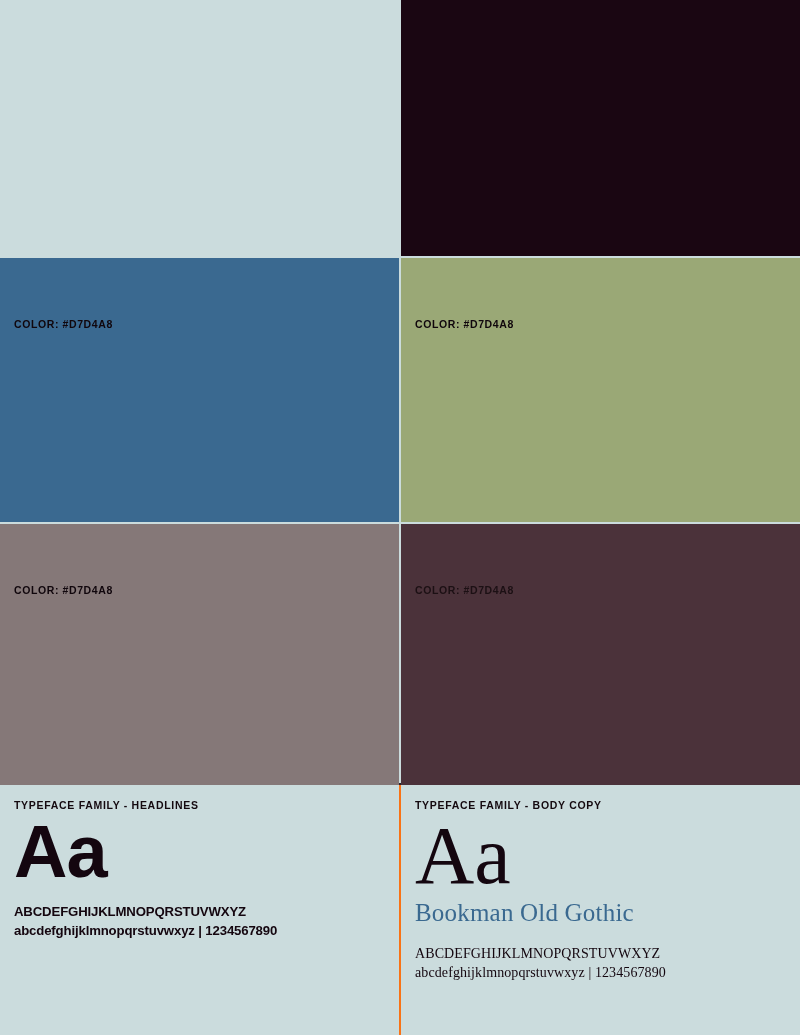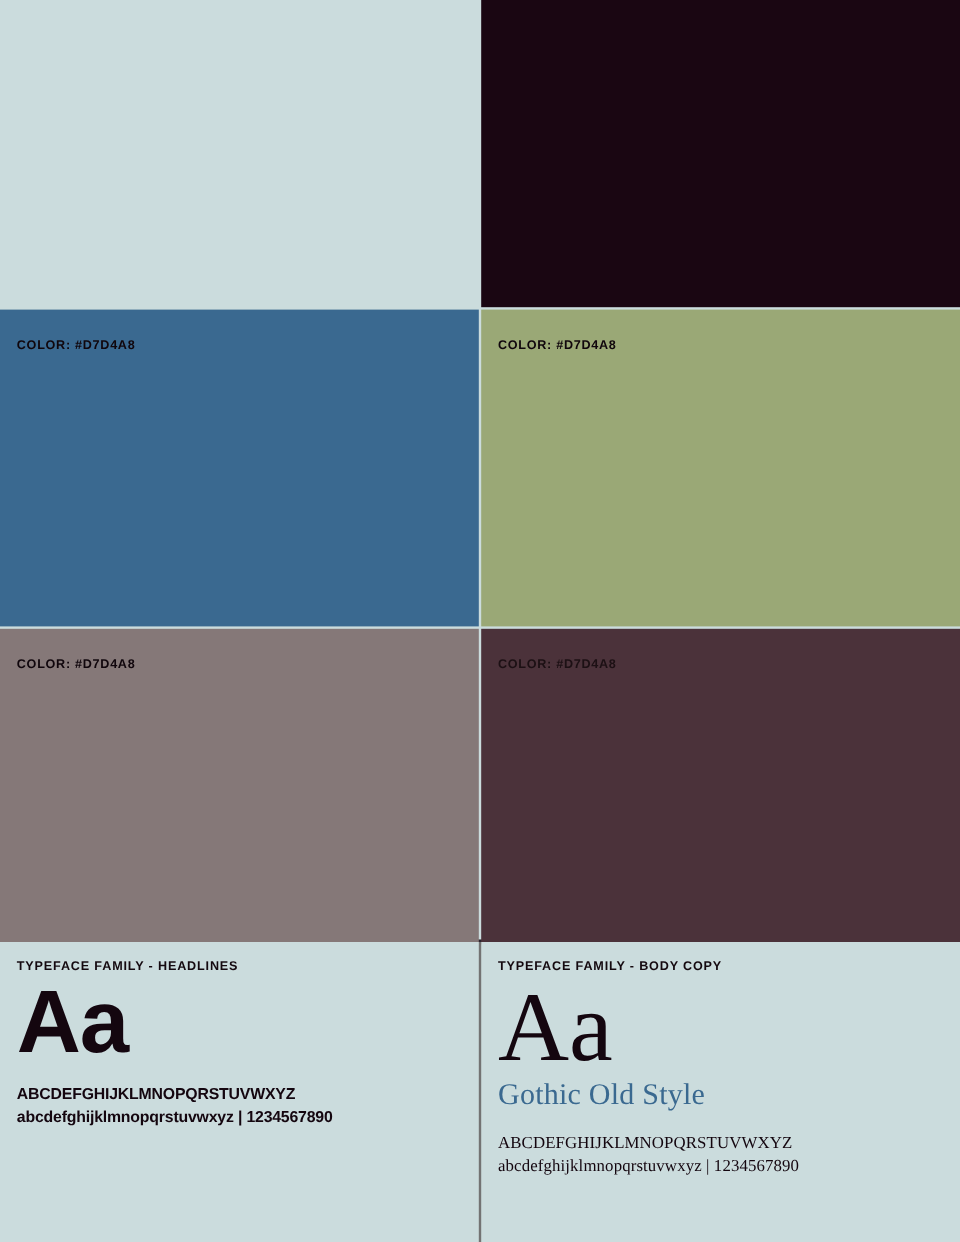--- a/index.html
+++ b/index.html
@@ -37,20 +37,21 @@
     overflow:hidden;
   }
 
   .swatch-label {
     font-size:10.5px;
     font-weight:700;
     letter-spacing:0.6px;
     padding:24px 0 0 14px;
     white-space:nowrap;
     font-family:"Liberation Sans", sans-serif;
+    margin-top:36px;
   }
 
   .label-dark  { color:#10060c; }
   .label-light { color:#1c1014; }
 
   
   .type-section {
     width:100%;
     height:252px;
     display:grid;
@@ -162,35 +163,35 @@
     <div class="swatch" id="sw4" style="background-color: rgb(133, 120, 120);">
       <span class="swatch-label label-dark" style="color: rgb(16, 6, 12);">COLOR: #D7D4A8</span>
     </div>
 
     <div class="swatch" id="sw5" style="background-color: rgb(75, 50, 58);">
       <span class="swatch-label label-light" style="color: rgb(28, 16, 20);">COLOR: #D7D4A8</span>
     </div>
 
   </div>
 
-  <div class="type-section" style="background: #737373;">
+  <div class="type-section" style="background: #f97316;">
 
     <div class="type-col" style="background-color: rgb(203, 220, 221);">
       <div class="type-header">TYPEFACE FAMILY - HEADLINES</div>
       <div class="type-aa-sans">Aa</div>
       <div class="specimen-sans">
         <div class="specimen-line">ABCDEFGHIJKLMNOPQRSTUVWXYZ</div>
         <div class="specimen-line">abcdefghijklmnopqrstuvwxyz | 1234567890</div>
       </div>
     </div>
 
     <div class="type-col" style="background-color: rgb(203, 220, 221);">
       <div class="type-header">TYPEFACE FAMILY - BODY COPY</div>
       <div class="type-aa-serif">Aa</div>
-      <div class="type-name-serif" style="color: rgb(58, 105, 144);">Gothic Old Style</div>
+      <div class="type-name-serif" style="color: rgb(58, 105, 144);">Bookman Old Gothic</div>
       <div class="specimen-serif">
         <div class="specimen-line">ABCDEFGHIJKLMNOPQRSTUVWXYZ</div>
         <div class="specimen-line">abcdefghijklmnopqrstuvwxyz | 1234567890</div>
       </div>
     </div>
 
   </div>
 
 </div>
 

